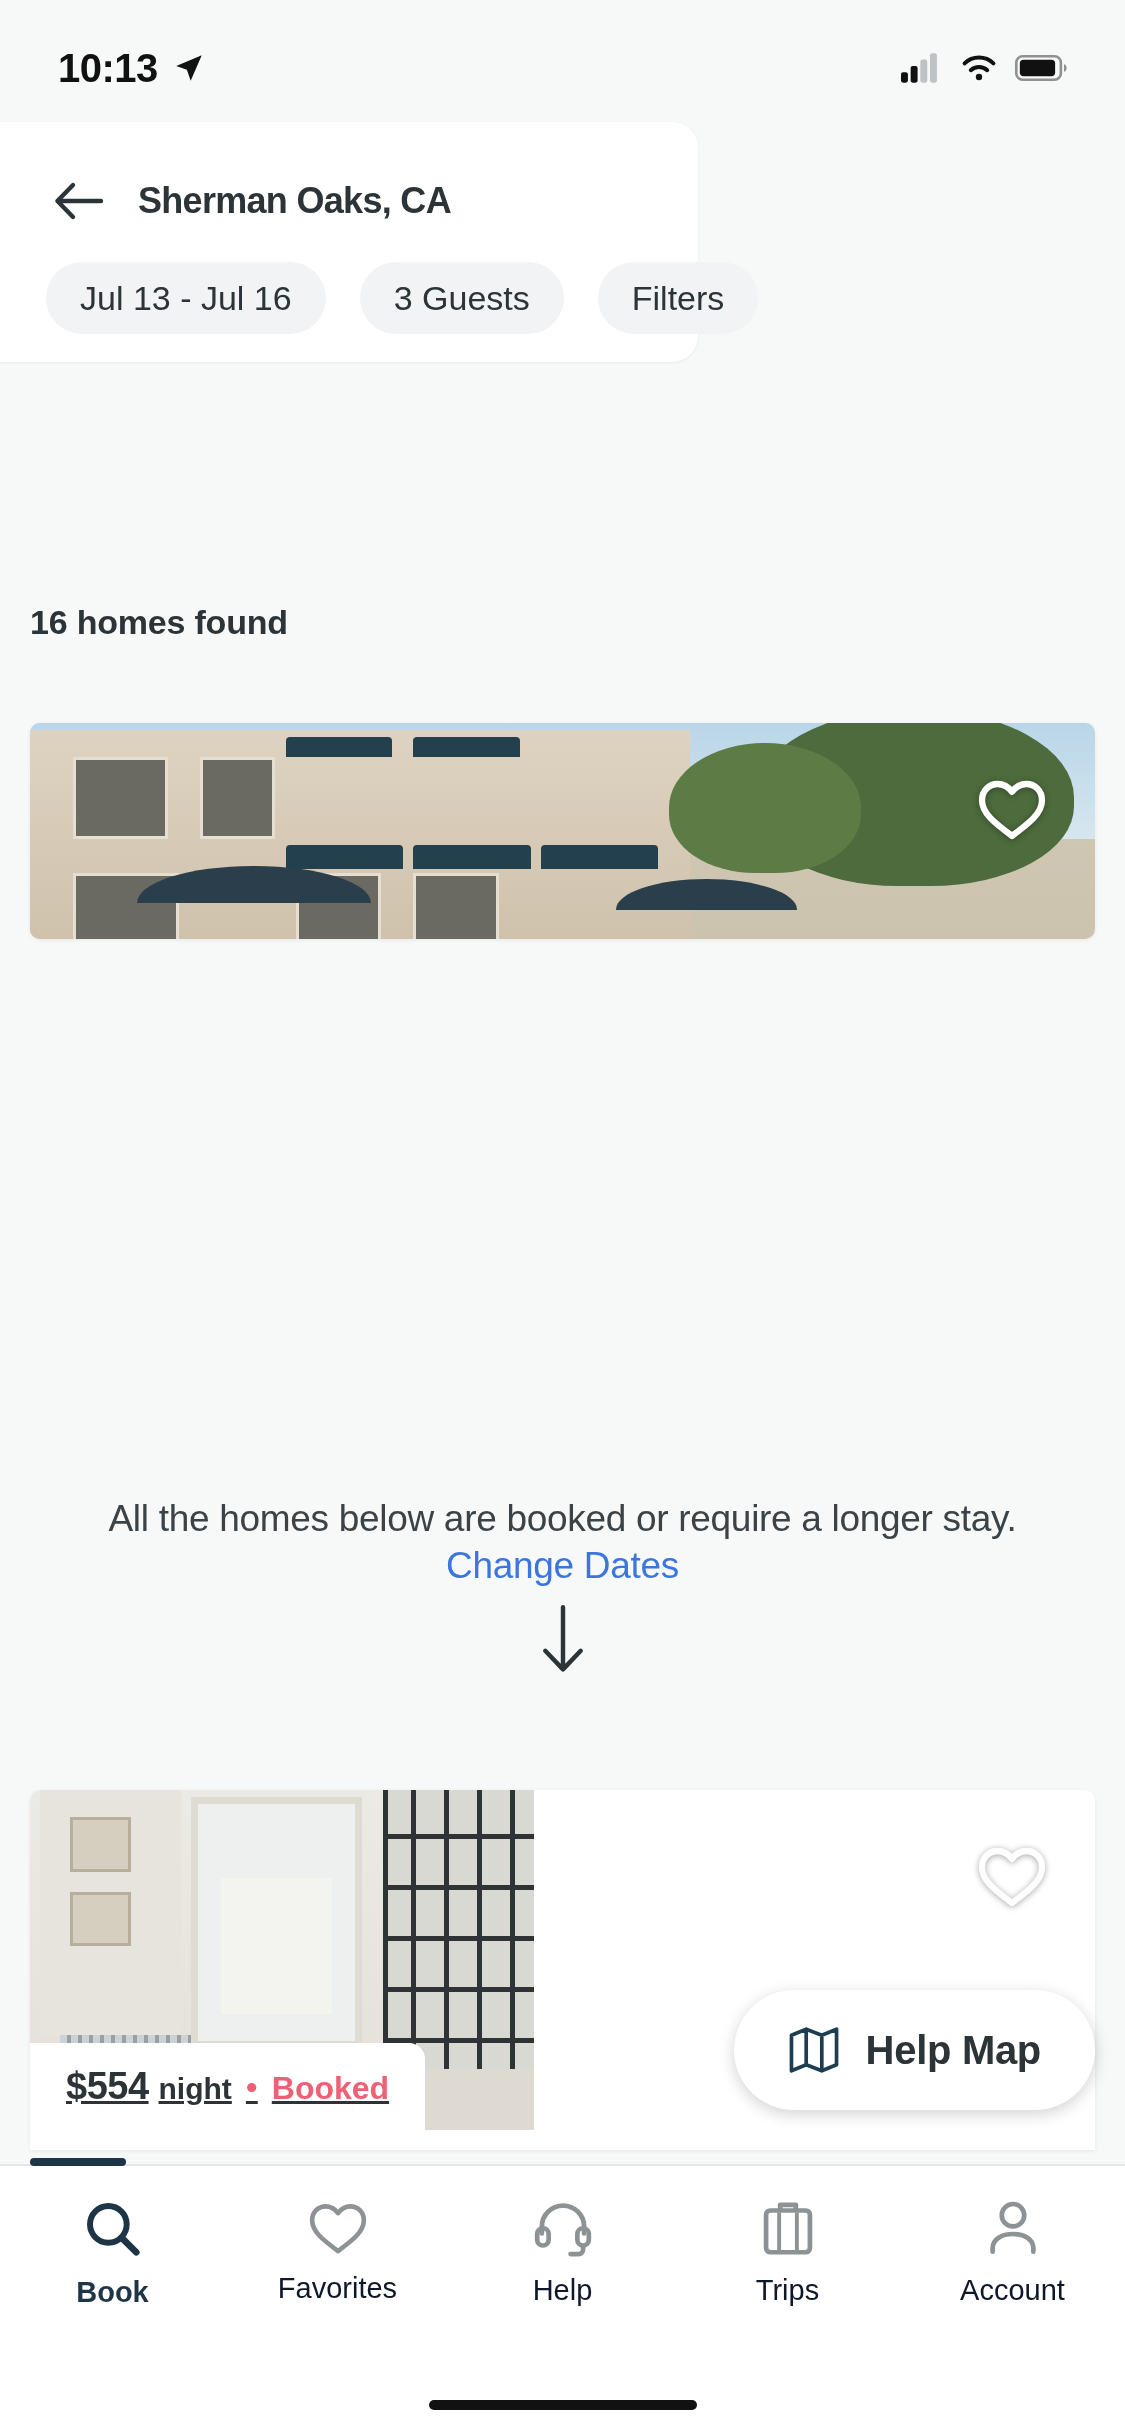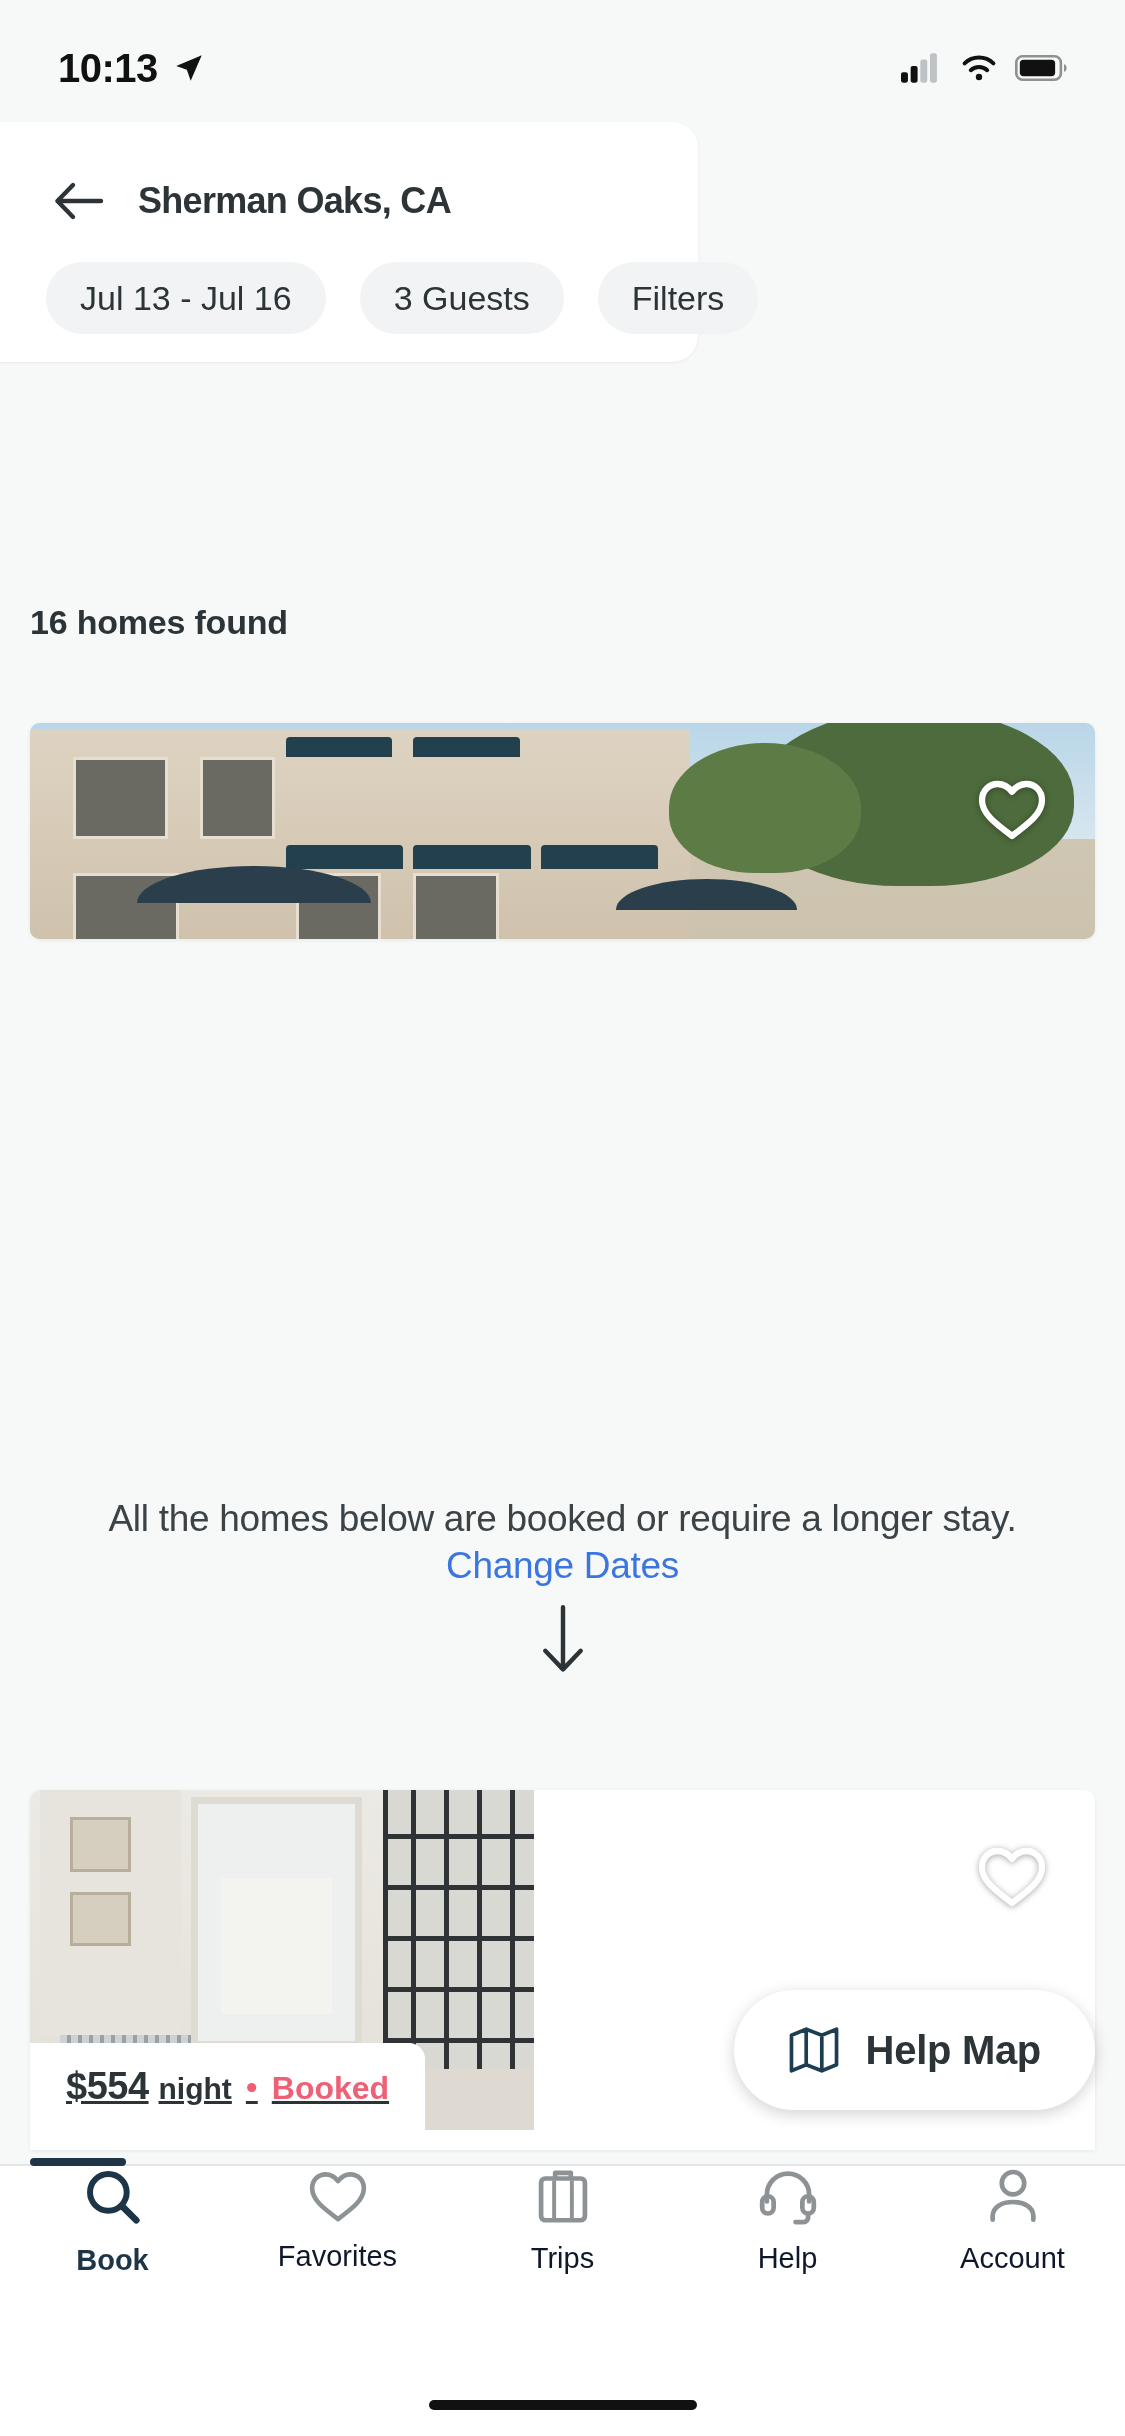--- a/index.html
+++ b/index.html
@@ -123,21 +123,21 @@
     display:flex; align-items:center; gap:26px;
     box-shadow:0 4px 16px rgba(0,0,0,.18);
     cursor:pointer; z-index:12;
   }
   .view-map-label { font-size:40px; font-weight:600; color:#2c3438; letter-spacing:-0.3px; }
 
   
   .tabbar {
     position:absolute; left:0; bottom:0; width:1125px; height:272px;
     background:#fff; border-top:2px solid #e4e6e7;
-    display:flex; align-items:flex-start; 
+    display:flex; align-items:flex-start; padding-top:32px;
   }
   .tab { flex:1; display:flex; flex-direction:column; align-items:center; gap:16px; cursor:pointer; }
   .tab-label { font-size:29px; font-weight:400; color:#0f172a; }
   .tab.active .tab-label { color:#1d3547; font-weight:600; }
   .home-indicator {
     position:absolute; left:50%; transform:translateX(-50%); bottom:26px;
     width:268px; height:10px; border-radius:6px; background:#111;
   }
   .scroll-ind {
     position:absolute; left:30px; top:2158px; width:96px; height:8px;
@@ -282,37 +282,37 @@
     </svg>
     <span class="tab-label">Book</span>
   </div>
   <div class="tab">
     <svg width="62" height="58" viewBox="0 0 24 22">
       <path d="M12 20.3C6.2 16 2 12.8 2 8.4 2 5.2 4.4 3 7.2 3c1.9 0 3.6 1 4.8 2.6C13.2 4 14.9 3 16.8 3 19.6 3 22 5.2 22 8.4c0 4.4-4.2 7.6-10 11.9z" fill="none" stroke="#8d9295" stroke-width="1.8" stroke-linejoin="round"></path>
     </svg>
     <span class="tab-label">Favorites</span>
   </div>
   <div class="tab">
-    <svg width="58" height="60" viewBox="0 0 22 23">
-      <rect x="2.6" y="4.8" width="16.8" height="16" rx="1.6" fill="none" stroke="#8d9295" stroke-width="1.8"></rect>
-      <path d="M8 4.8V2.6h6v2.2" fill="none" stroke="#8d9295" stroke-width="1.8" stroke-linejoin="round"></path>
-      <path d="M7.6 5.6v14.6M14.4 5.6v14.6" stroke="#8d9295" stroke-width="1.5"></path>
-    </svg>
-    <span class="tab-label">Trips</span>
-  </div>
-  <div class="tab">
     <svg width="60" height="60" viewBox="0 0 23 23">
       <path d="M3.4 13.6V11a8.1 8.1 0 0116.2 0v2.6" fill="none" stroke="#8d9295" stroke-width="1.8" stroke-linecap="round"></path>
       <rect x="1.6" y="11.6" width="4.4" height="6.6" rx="2.2" fill="none" stroke="#8d9295" stroke-width="1.8"></rect>
       <rect x="17" y="11.6" width="4.4" height="6.6" rx="2.2" fill="none" stroke="#8d9295" stroke-width="1.8"></rect>
       <path d="M19.2 18.4v1.3c0 1-.8 1.8-1.8 1.8h-3" fill="none" stroke="#8d9295" stroke-width="1.8" stroke-linecap="round"></path>
     </svg>
     <span class="tab-label">Help</span>
   </div>
   <div class="tab">
     <svg width="58" height="60" viewBox="0 0 22 23">
+      <rect x="2.6" y="4.8" width="16.8" height="16" rx="1.6" fill="none" stroke="#8d9295" stroke-width="1.8"></rect>
+      <path d="M8 4.8V2.6h6v2.2" fill="none" stroke="#8d9295" stroke-width="1.8" stroke-linejoin="round"></path>
+      <path d="M7.6 5.6v14.6M14.4 5.6v14.6" stroke="#8d9295" stroke-width="1.5"></path>
+    </svg>
+    <span class="tab-label">Trips</span>
+  </div>
+  <div class="tab">
+    <svg width="58" height="60" viewBox="0 0 22 23">
       <circle cx="11" cy="6.6" r="4.3" fill="none" stroke="#8d9295" stroke-width="1.8"></circle>
       <path d="M3.2 20.6v-1.4c0-3.4 3.5-5.4 7.8-5.4s7.8 2 7.8 5.4v1.4" fill="none" stroke="#8d9295" stroke-width="1.8" stroke-linecap="round"></path>
     </svg>
     <span class="tab-label">Account</span>
   </div>
   <div class="home-indicator"></div>
 </div>
 
 </body></html>

